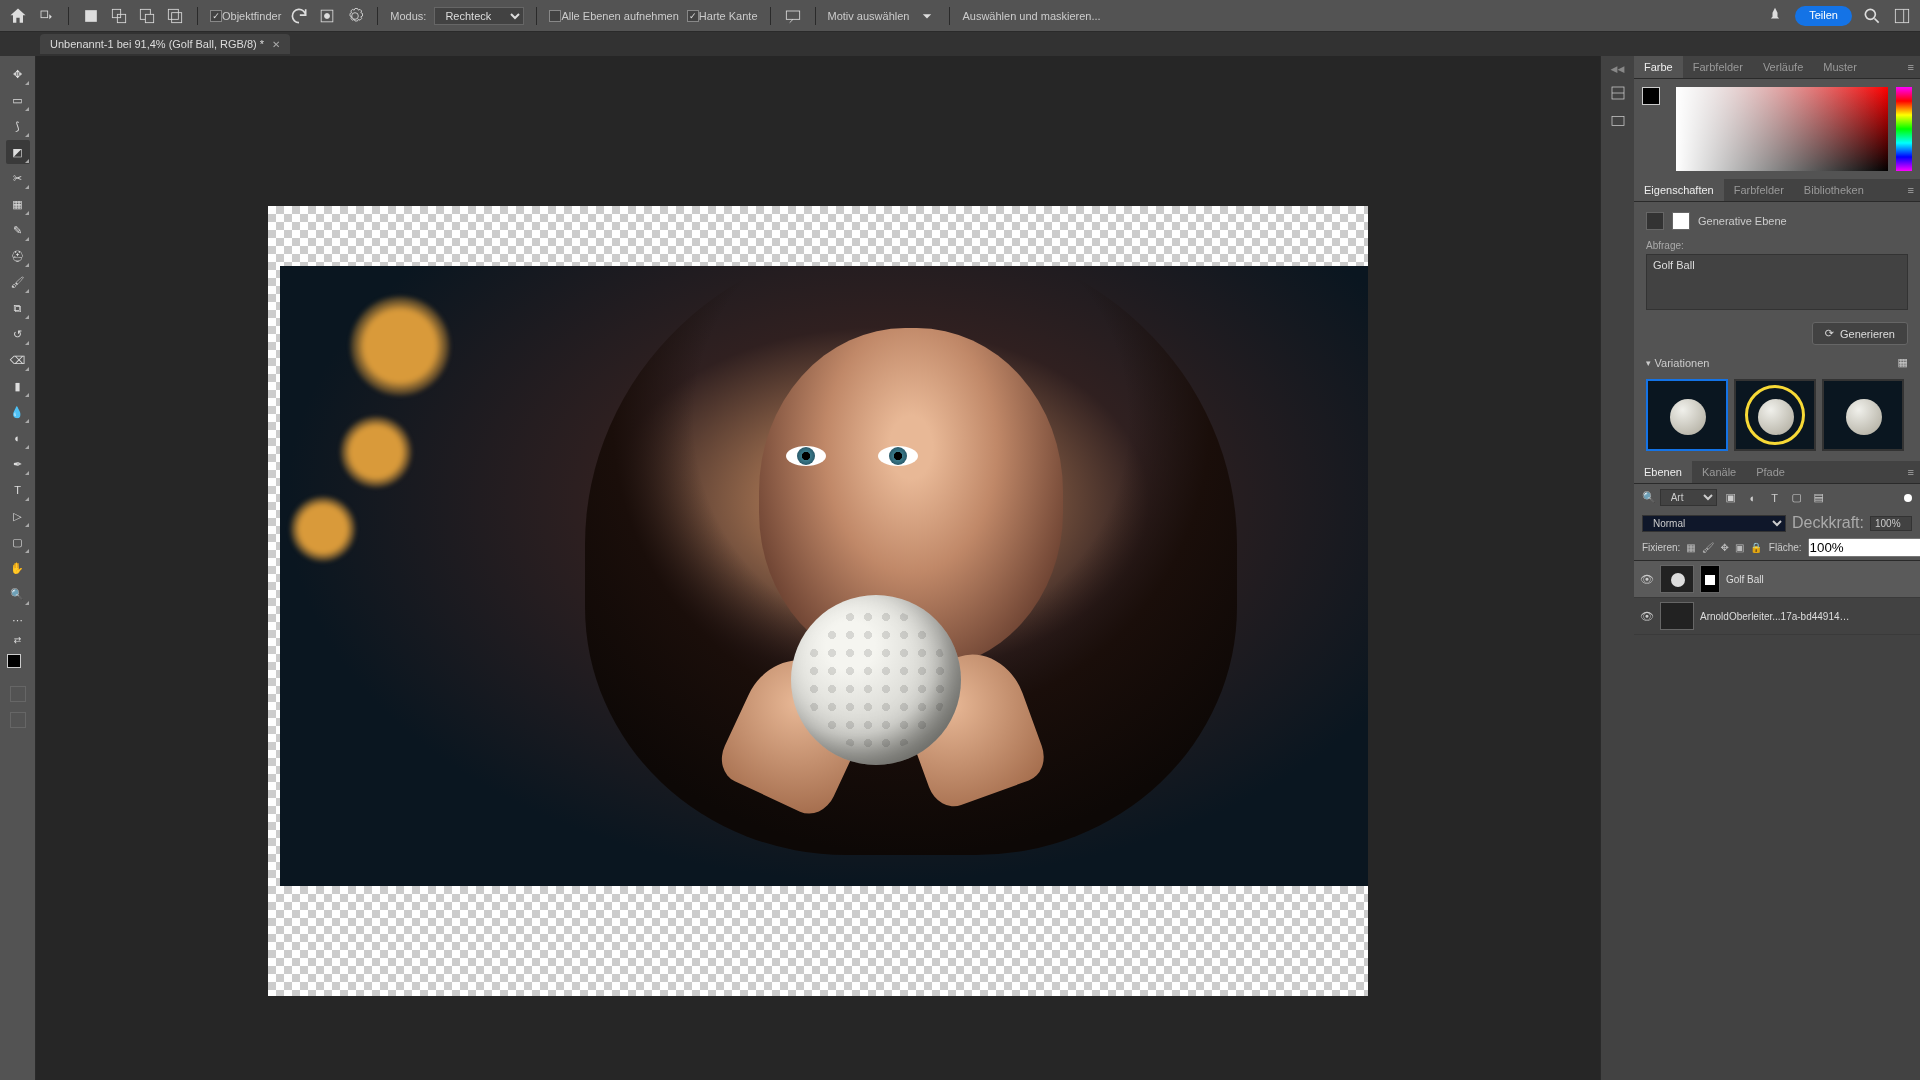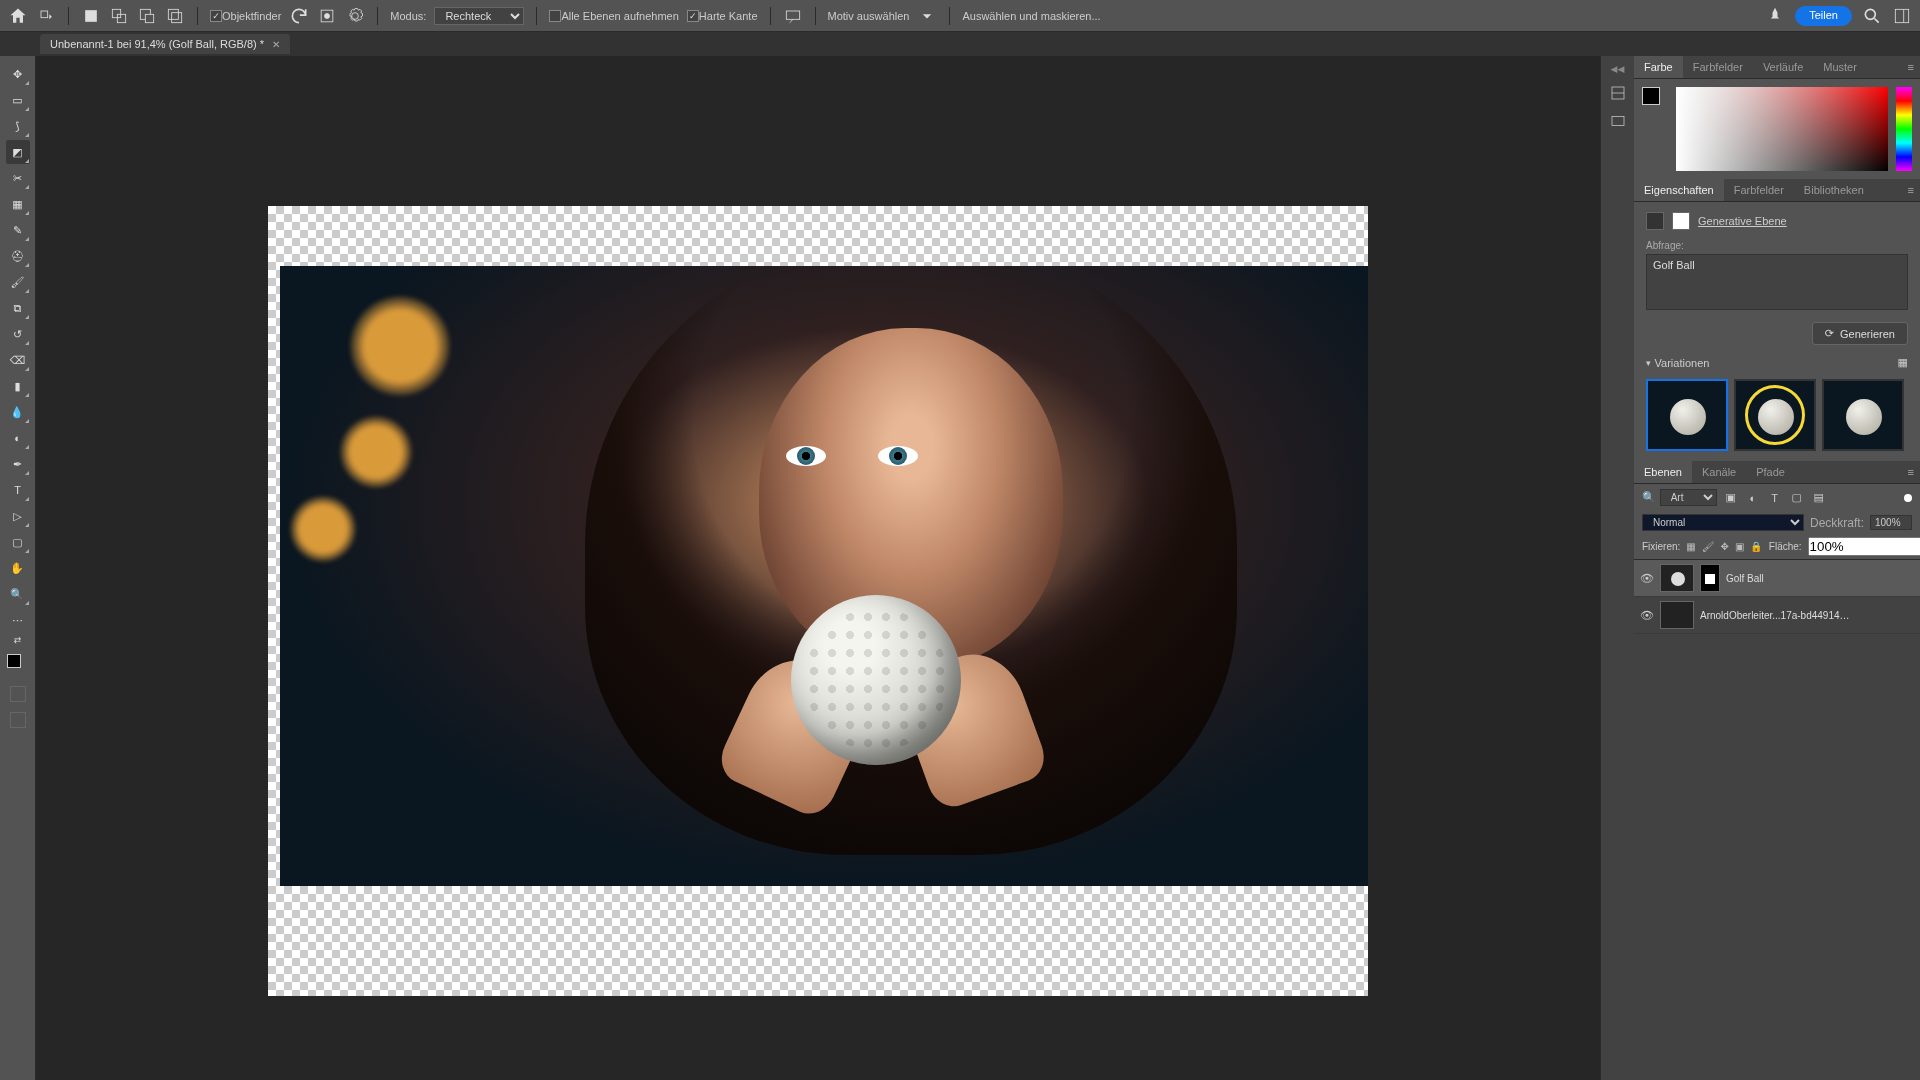--- a/index.html
+++ b/index.html
@@ -80,42 +80,42 @@
 .fgbg-swatch { width: 26px; height: 26px; position: relative; }
 .fgbg-swatch .fg { width: 18px; height: 18px; background: #000; border: 1px solid #ccc; position: absolute; top: 0; left: 0; }
 .fgbg-swatch .bg { width: 18px; height: 18px; background: #fff; border: 1px solid #666; position: absolute; bottom: 0; right: 0; z-index: -1; }
 .color-field { flex: 1; height: 84px; position: relative; background: linear-gradient(to right,#fff,rgba(255,255,255,0)),linear-gradient(to top,#000,rgba(0,0,0,0)),linear-gradient(to right,#888,#f00); }
 .hue-strip { width: 16px; height: 84px; background: linear-gradient(to bottom,#f0f,#f00,#ff0,#0f0,#0ff,#00f,#f0f); }
 
 
 .properties-body { padding: 10px 12px; }
 .prop-row { display: flex; align-items: center; gap: 8px; margin-bottom: 10px; }
 .prop-icon { width: 18px; height: 18px; background: #333; border: 1px solid #666; }
-.prop-label { color: #ccc; text-decoration: underline; }
+.prop-label { color: #ccc; }
 .field-label { color: #aaa; font-size: 10px; margin: 6px 0 3px; }
 .text-field { width: 100%; background: #424242; border: 1px solid #333; color: #ddd; padding: 4px 6px; font-size: 11px; min-height: 56px; resize: none; }
 .generate-btn { float: right; margin-top: 10px; background: #424242; border: 1px solid #666; color: #ddd; padding: 4px 12px; cursor: pointer; display: flex; align-items: center; gap: 6px; font-size: 11px; border-radius: 3px; }
 .variations-header { display: flex; align-items: center; margin-top: 40px; clear: both; padding: 4px 0; }
 .variations-header .chev { margin-right: 4px; font-size: 9px; }
 .variations-header .grid-icon { margin-left: auto; cursor: pointer; }
 .variation-thumbs { display: flex; gap: 6px; margin-top: 6px; }
 .vthumb { width: 82px; height: 72px; border: 2px solid #333; cursor: pointer; position: relative; overflow: hidden; background: #0a1620; }
 .vthumb.selected { border-color: #1473e6; }
 .vthumb .mini-ball { position: absolute; width: 36px; height: 36px; border-radius: 50%; background: radial-gradient(circle at 35% 30%,#f0f0eb,#aaa698); left: 22px; top: 18px; }
 .highlight-ring { position: absolute; width: 60px; height: 60px; border: 3px solid #f7d936; border-radius: 50%; left: 50%; top: 50%; transform: translate(-50%,-50%); pointer-events: none; }
 
 
 .layers-toolbar { display: flex; align-items: center; gap: 6px; padding: 5px 8px; }
 .layers-toolbar .search { display: flex; align-items: center; gap: 4px; }
 .layers-toolbar .dd { background: #424242; border: 1px solid #333; color: #ccc; padding: 1px 16px 1px 6px; font-size: 10px; }
 .layers-toolbar .li { width: 16px; height: 16px; cursor: pointer; color: #ccc; display: flex; align-items: center; justify-content: center; }
 .layers-toolbar .dot { margin-left: auto; width: 8px; height: 8px; background: #fff; border-radius: 50%; }
 .layers-row2 { display: flex; align-items: center; padding: 3px 8px; gap: 6px; }
 .layers-row2 select { background: #0f172a; border: 1px solid #333; color: #ccc; font-size: 10px; padding: 1px 6px; flex: 1; }
-.layers-row2 .lbl { color: #aaa; font-size: 12px; }
+.layers-row2 .lbl { color: #aaa; font-size: 16px; }
 .layers-row2 .val { background: #424242; border: 1px solid #333; color: #ccc; padding: 1px 4px; width: 42px; font-size: 10px; }
 .lock-row { display: flex; align-items: center; gap: 6px; padding: 3px 8px; font-size: 10px; }
 .lock-row .lock-icon { width: 14px; height: 14px; cursor: pointer; color: #bbb; display: flex; align-items: center; justify-content: center; }
 
 .layer-list { background: #424242; border-top: 1px solid #2a2a2a; }
 .layer { display: flex; align-items: center; padding: 4px 6px; gap: 6px; border-bottom: 1px solid #3a3a3a; }
 .layer.selected { background: #5a5a5a; }
 .layer .eye { width: 14px; height: 14px; color: #ccc; cursor: pointer; display: flex; align-items: center; justify-content: center; position: static; background: none; border-radius: 0; }
 .layer .eye::after { content: none; }
 .layer .thumb { width: 34px; height: 28px; background: #222; border: 1px solid #666; position: relative; overflow: hidden; }

